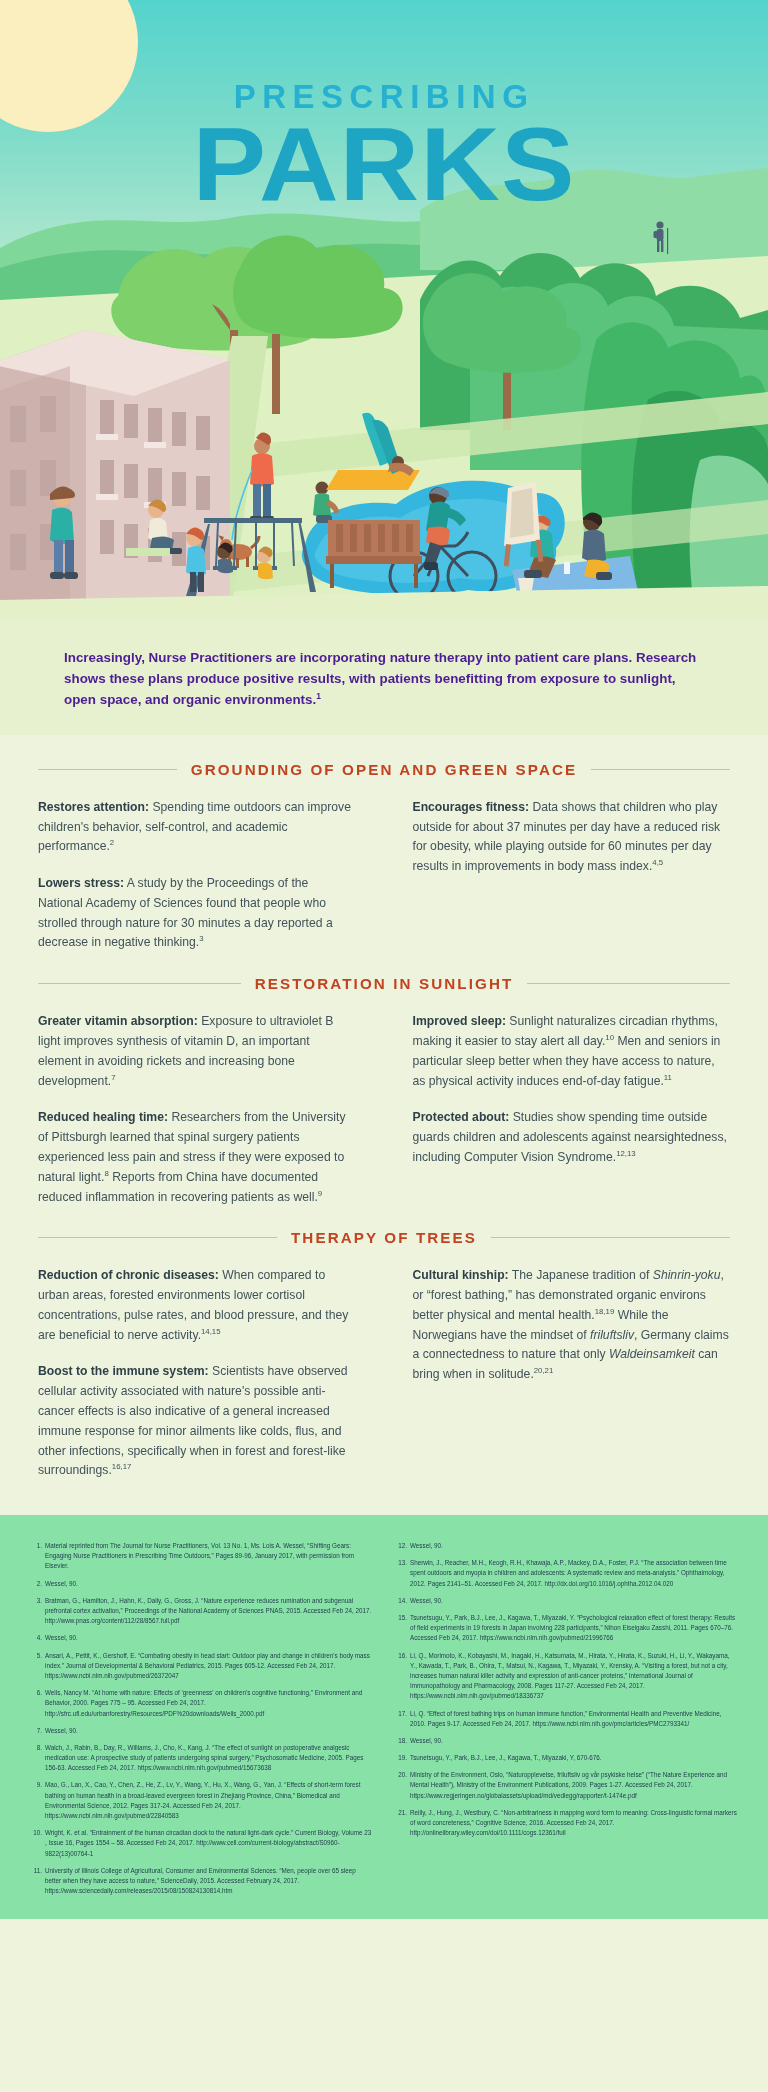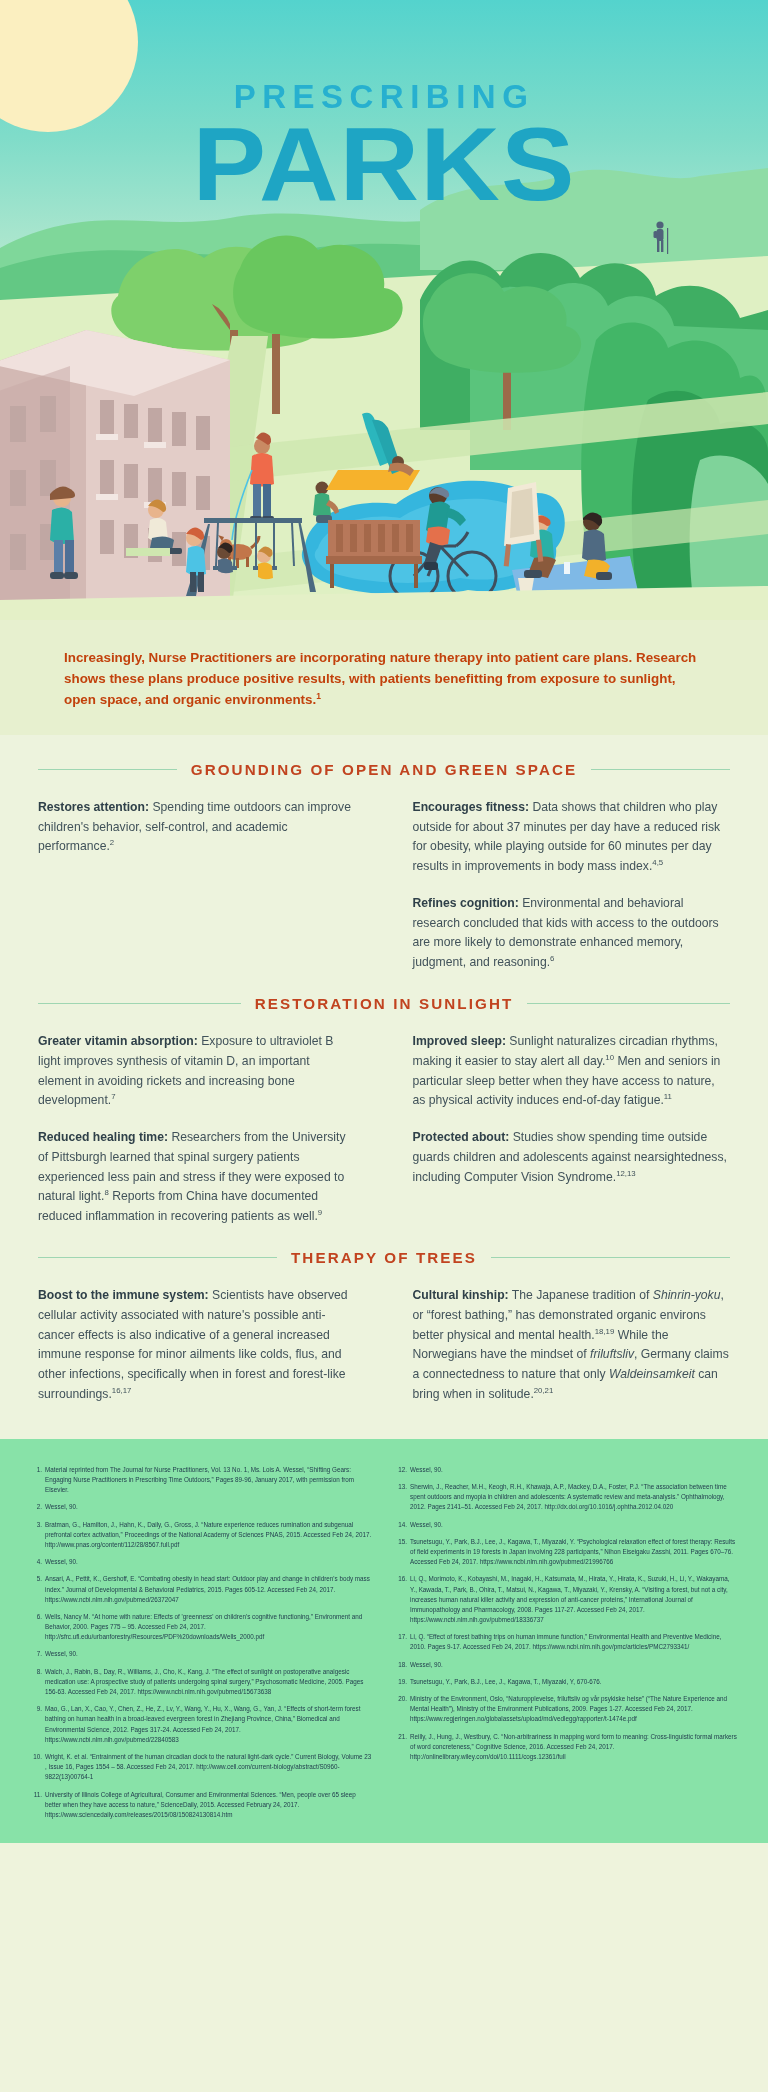--- a/index.html
+++ b/index.html
@@ -47,21 +47,21 @@
 
   .scene { position: absolute; left: 0; top: 0; width: 768px; height: 620px; z-index: 4; }
 
   
   .intro-band {
     position: relative;
     background: #e7f0cf;
     padding: 28px 64px 24px 64px;
   }
   .intro-band p {
-    font-size: 13.4px; line-height: 1.55; font-weight: bold; color: #c2410c;
+    font-size: 13.4px; line-height: 1.55; font-weight: bold; color: #4c1d95;
   }
   .intro-band sup { font-size: 8.5px; }
 
   
   .body-bg { background: #edf3dd; padding: 4px 38px 34px 38px; }
 
   .sec-head { display: flex; align-items: center; gap: 14px; margin: 22px 0 20px 0; }
   .sec-head .rule { flex: 1 1 auto; height: 1px; background: #9fd6b2; }
   .sec-head h2 {
     font-size: 15.2px; font-weight: bold; letter-spacing: 2.1px; color: #c1431f;
@@ -358,24 +358,24 @@
   <div class="body-bg">
 
     <div class="sec-head">
       <span class="rule"></span>
       <h2>GROUNDING OF OPEN AND GREEN SPACE</h2>
       <span class="rule"></span>
     </div>
     <div class="cols">
       <div class="col">
         <p class="item"><b>Restores attention:</b><span> Spending time outdoors can improve children's behavior, self-control, and academic performance.</span><sup>2</sup></p>
+        <p class="item"><b>Lowers stress:</b><span> A study by the Proceedings of the National Academy of Sciences found that people who strolled through nature for 30 minutes a day reported a decrease in negative thinking.</span><sup>3</sup></p>
       </div>
       <div class="col">
         <p class="item"><b>Encourages fitness:</b><span> Data shows that children who play outside for about 37 minutes per day have a reduced risk for obesity, while playing outside for 60 minutes per day results in improvements in body mass index.</span><sup>4,5</sup></p>
-        <p class="item"><b>Refines cognition:</b><span> Environmental and behavioral research concluded that kids with access to the outdoors are more likely to demonstrate enhanced memory, judgment, and reasoning.</span><sup>6</sup></p>
       </div>
     </div>
 
     <div class="sec-head">
       <span class="rule"></span>
       <h2>RESTORATION IN SUNLIGHT</h2>
       <span class="rule"></span>
     </div>
     <div class="cols">
       <div class="col">
@@ -388,20 +388,21 @@
       </div>
     </div>
 
     <div class="sec-head">
       <span class="rule"></span>
       <h2>THERAPY OF TREES</h2>
       <span class="rule"></span>
     </div>
     <div class="cols">
       <div class="col">
+        <p class="item"><b>Reduction of chronic diseases:</b><span> When compared to urban areas, forested environments lower cortisol concentrations, pulse rates, and blood pressure, and they are beneficial to nerve activity.</span><sup>14,15</sup></p>
         <p class="item"><b>Boost to the immune system:</b><span> Scientists have observed cellular activity associated with nature's possible anti-cancer effects is also indicative of a general increased immune response for minor ailments like colds, flus, and other infections, specifically when in forest and forest-like surroundings.</span><sup>16,17</sup></p>
       </div>
       <div class="col">
         <p class="item"><b>Cultural kinship:</b><span> The Japanese tradition of </span><i>Shinrin-yoku</i><span>, or “forest bathing,” has demonstrated organic environs better physical and mental health.</span><sup>18,19</sup><span> While the Norwegians have the mindset of </span><i>friluftsliv</i><span>, Germany claims a connectedness to nature that only </span><i>Waldeinsamkeit</i><span> can bring when in solitude.</span><sup>20,21</sup></p>
       </div>
     </div>
   </div>
 
   <div class="refs">
     <div class="refs-cols">

